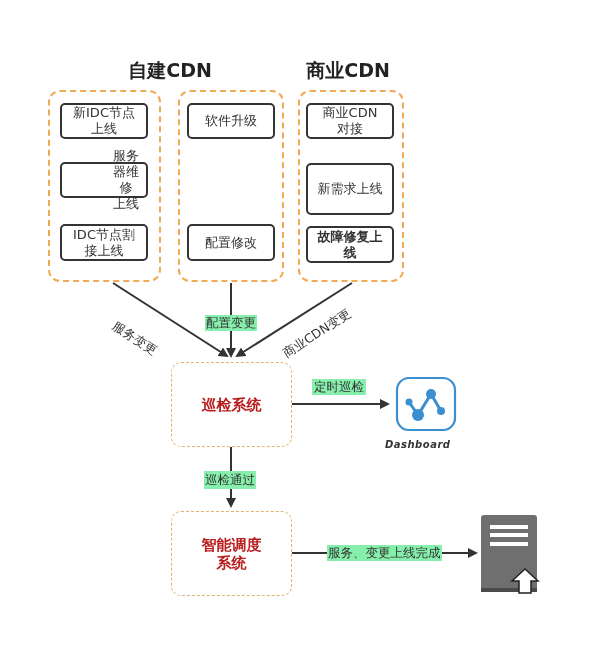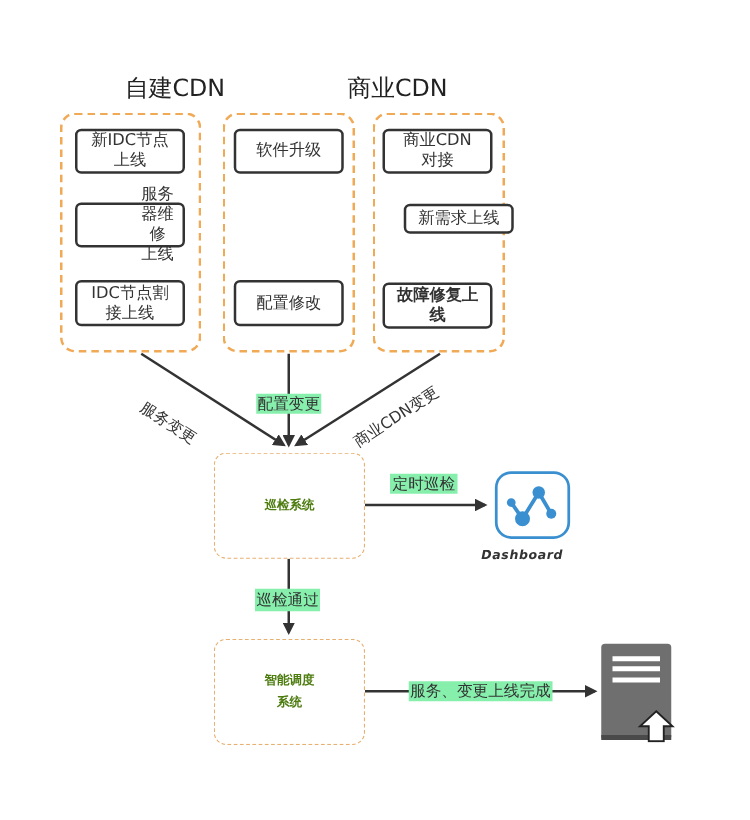--- a/index.html
+++ b/index.html
@@ -1,24 +1,24 @@
 <!DOCTYPE html>
 <html><head>
 <meta charset="utf-8">
 <style>
   html, body { margin: 0; padding: 0; background: #ffffff; }
   body { width: 600px; height: 656px; position: relative; overflow: hidden;
          font-family: "DejaVu Sans", "Liberation Sans", sans-serif; color: #333; }
-  .title { position: absolute; font-weight: normal; font-size: 19px; color: #222; text-align: left; width: 140px; }
+  .title { position: absolute; font-weight: bold; font-size: 19px; color: #222; text-align: center; width: 140px; }
   .group { position: absolute; border: 2px dashed #f0a955; border-radius: 12px; box-sizing: border-box; }
   .node { position: absolute; border: 2px solid #333; border-radius: 5px; box-sizing: border-box;
           background: #fff; font-size: 13px; line-height: 16px; color: #333;
           display: flex; align-items: center; justify-content: center; text-align: center; padding: 0 4px; }
   .sysbox { position: absolute; border: 1.5px dashed #e8b070; border-radius: 10px; box-sizing: border-box;
-            background: #fff; font-size: 10px; font-weight: bold; color: #4d7c0f; line-height: 18px;
+            background: #fff; font-size: 15px; font-weight: bold; color: #b91c1c; line-height: 18px;
             display: flex; align-items: center; justify-content: center; text-align: center; }
   .lbl { position: absolute; font-size: 12.5px; color: #333; background: #86efac; white-space: nowrap; line-height: 16px; }
   .lbl.nobg { background: transparent; }
   svg.arrows { position: absolute; left: 0; top: 0; }
   .dash-label { position: absolute; font-weight: bold; font-size: 10px; color: #333; letter-spacing: 0.5px; font-style: italic; }
 </style>
 </head>
 <body>
 
 <div class="title" style="left:100px; top:58px;">自建CDN</div>
@@ -53,21 +53,21 @@
 <div class="node" style="left:187px; top:224px; width:88px; height:37px;">
   <div>配置修改</div>
 </div>
 
 <div class="node" style="left:306px; top:103px; width:88px; height:36px;">
   <div>
       <div>商业CDN</div>
       <div>对接</div>
     </div>
 </div>
-<div class="node" style="left:323px; top:163px; width:88px; height:24px;">
+<div class="node" style="left:306px; top:163px; width:88px; height:52px;">
   <div>新需求上线</div>
 </div>
 <div class="node" style="left:306px; top:226px; width:88px; height:37px;font-weight:bold;">
   <div>
       <div>故障修复上</div>
       <div>线</div>
     </div>
 </div>
 
 <svg class="arrows" width="600" height="656">

